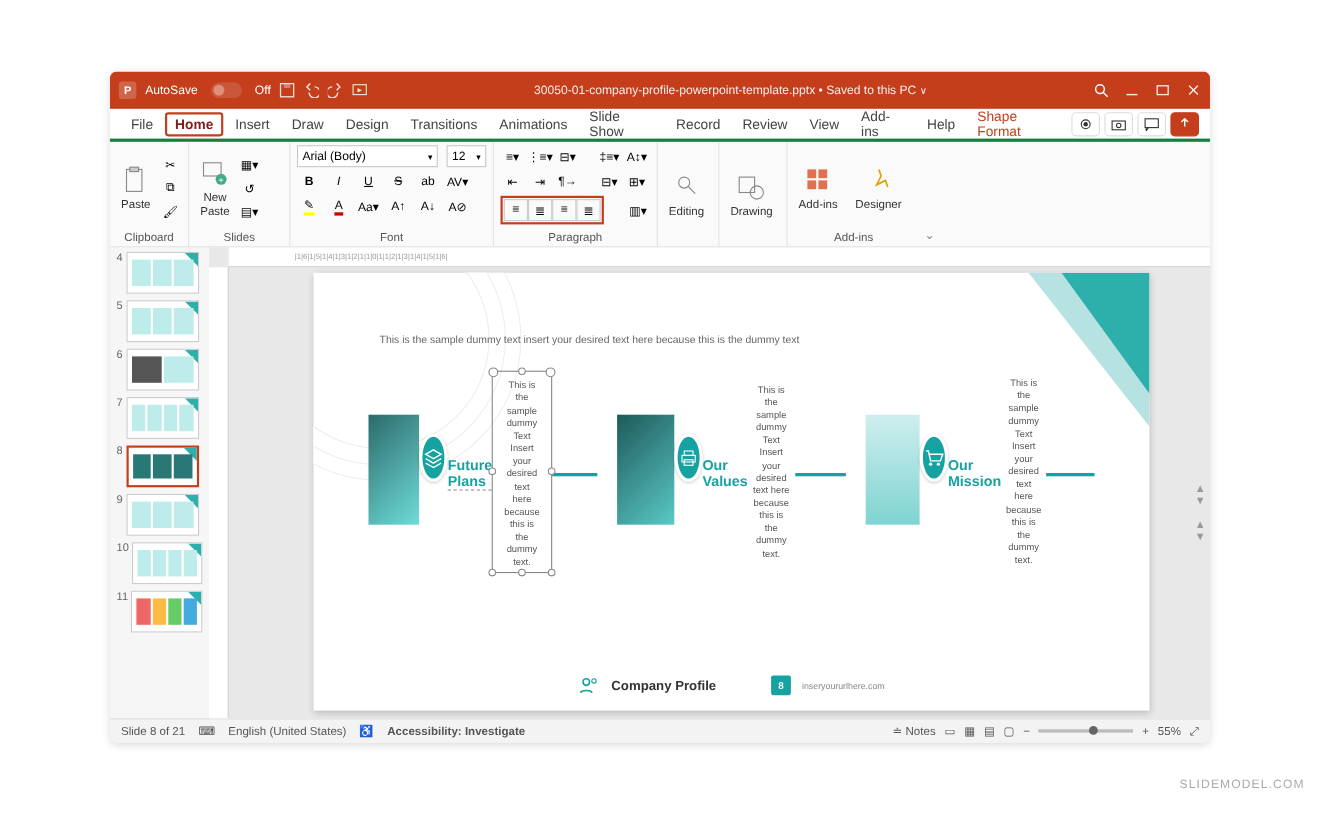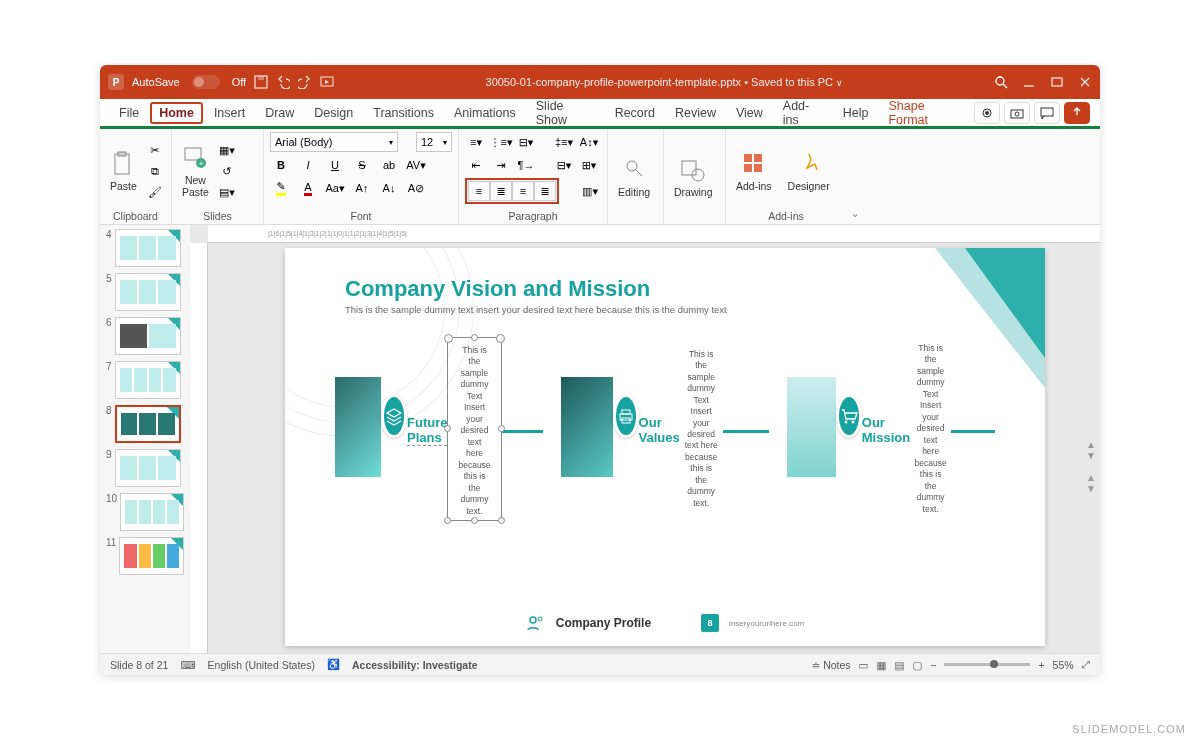--- a/index.html
+++ b/index.html
@@ -24,21 +24,21 @@
 .ribbon { background:#fafafa; height:96px; display:flex; border-bottom:1px solid #ddd;}
 .rgroup { border-right:1px solid #e3e3e3; display:flex; flex-direction:column; padding:3px 6px 0;}
 .rgroup-body { flex:1; display:flex; gap:3px; align-items:center;}
 .rgroup-label { text-align:center; font-size:10.5px; color:#555; padding-bottom:2px;}
 .bigbtn { display:flex; flex-direction:column; align-items:center; gap:2px; font-size:10.5px; padding:2px 4px; color:#333;}
 .bigbtn .ico{height:28px;display:flex;align-items:center;}
 .smbtn { width:22px; height:20px; display:flex; align-items:center; justify-content:center; font-size:11px;}
 .vcol{display:flex;flex-direction:column;gap:1px;}
 .fontbox,.sizebox{height:20px;border:1px solid #c8c8c8;background:#fff;font-size:11px;padding:1px 4px;display:flex;align-items:center;gap:4px;}
 .fontbox{width:128px;} .sizebox{width:36px;}
-.row{display:flex;gap:18px;align-items:center;}
+.row{display:flex;gap:8px;align-items:center;}
 .para-hi{border:2px solid #C43E1C;padding:1px;display:flex;gap:0;}
 .para-hi .smbtn{border:1px solid #ccc;margin:0;}
 .workspace { flex:1; display:flex; background:#f0f0f0; min-height:0;}
 .thumbs { width:90px; background:#f6f6f6; overflow:hidden; padding:4px 6px; display:flex; flex-direction:column; gap:6px;}
 .th { display:flex; gap:3px; align-items:flex-start; font-size:10px; color:#666;}
 .th .tbox{width:66px; height:38px; background:#fff; border:1px solid #ccc; position:relative;overflow:hidden;}
 .th.selected .tbox{border:2px solid #C43E1C;}
 .th .tbox:before{content:"";position:absolute;right:0;top:0;border-top:12px solid #2db0ac;border-left:12px solid transparent;}
 .th .tbox .mini{position:absolute;inset:6px 4px 6px 4px;display:flex;gap:2px;}
 .th .tbox .mini div{flex:1;background:#bdecea;}
@@ -67,21 +67,21 @@
 .selbox:before{left:-4px;top:-4px;}
 .selbox:after{right:-4px;top:-4px;}
 .selbox .h{position:absolute;width:7px;height:7px;background:#fff;border:1px solid #888;border-radius:50%;}
 .footer-s{position:absolute;bottom:14px;left:0;right:0;display:flex;align-items:center;justify-content:center;gap:10px;font-size:12px;font-weight:600;color:#333;}
 .footer-s .pg{background:#17a2a2;color:#fff;width:18px;height:18px;display:flex;align-items:center;justify-content:center;font-size:9px;border-radius:2px;}
 .footer-s .url{font-size:8px;font-weight:400;color:#888;}
 .statusbar{height:22px;background:#f3f3f3;border-top:1px solid #ddd;display:flex;align-items:center;font-size:10.5px;color:#555;padding:0 10px;gap:12px;}
 .statusbar .r{margin-left:auto;display:flex;gap:8px;align-items:center;}
 .zoom-sl{width:86px;height:3px;background:#bbb;position:relative;}
 .zoom-sl:after{content:"";position:absolute;width:8px;height:8px;background:#666;border-radius:50%;top:-3px;left:46px;}
-.watermark{position:absolute;right:14px;bottom:8px;font-size:11px;letter-spacing:1px;color:#aaa;}
+.watermark{position:absolute;right:14px;bottom:24px;font-size:11px;letter-spacing:1px;color:#aaa;}
 .nav-arrows{position:absolute;right:4px;top:50%;display:flex;flex-direction:column;gap:2px;color:#999;font-size:10px;}
 svg{display:block;}
 </style>
 </head>
 <body>
 
 <div class="window">
 
   <div class="titlebar">
     <div class="plogo">P</div>
@@ -436,21 +436,20 @@
     </div>
 
     <div class="editor">
       <div class="hruler">|1|6|1|5|1|4|1|3|1|2|1|1|0|1|1|2|1|3|1|4|1|5|1|6|</div>
       <div class="vruler"></div>
       <div class="slide-wrap">
         <div class="slide">
           <div class="rings"></div>
           <div class="corner2"></div>
           <div class="corner"></div>
-          <div class="stitle">Company Vision and Mission</div>
           <div class="ssub">This is the sample dummy text insert your desired text here because this is the dummy text</div>
           <div class="cards">
             <div class="card sel">
               <div class="img"></div>
               <div class="cir">
                   <svg width="20" height="20">
                     <path d="M10 3l7 4-7 4-7-4z M3 11l7 4 7-4 M3 15l7 4 7-4" fill="none" stroke="#fff" stroke-width="1.3"></path>
                   </svg>
                 </div>
               <div class="ct">Future Plans</div>

